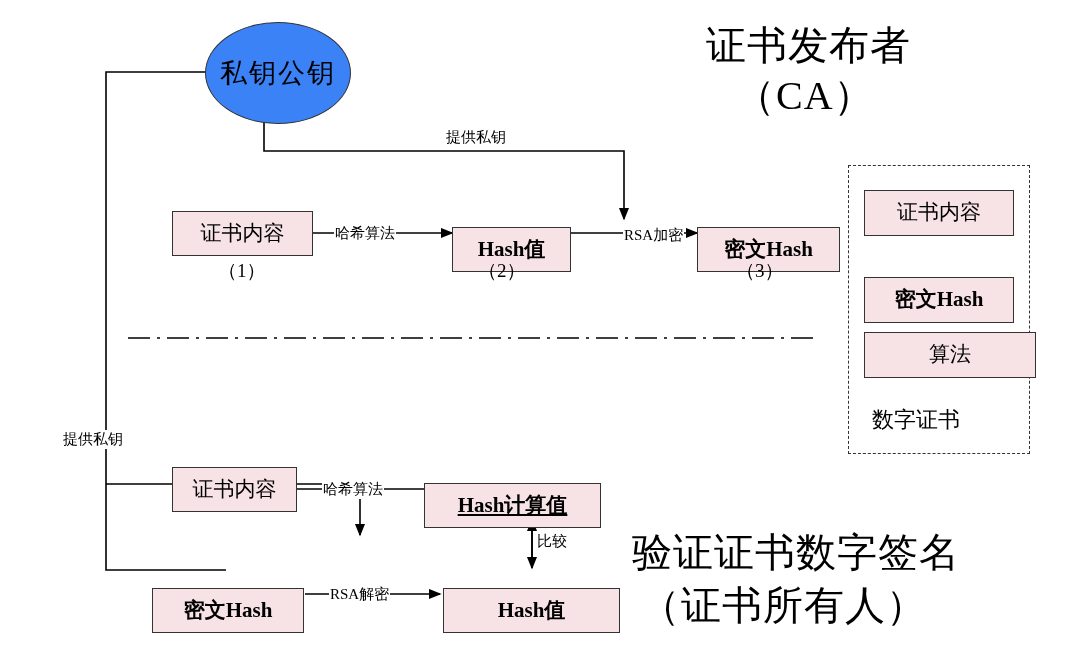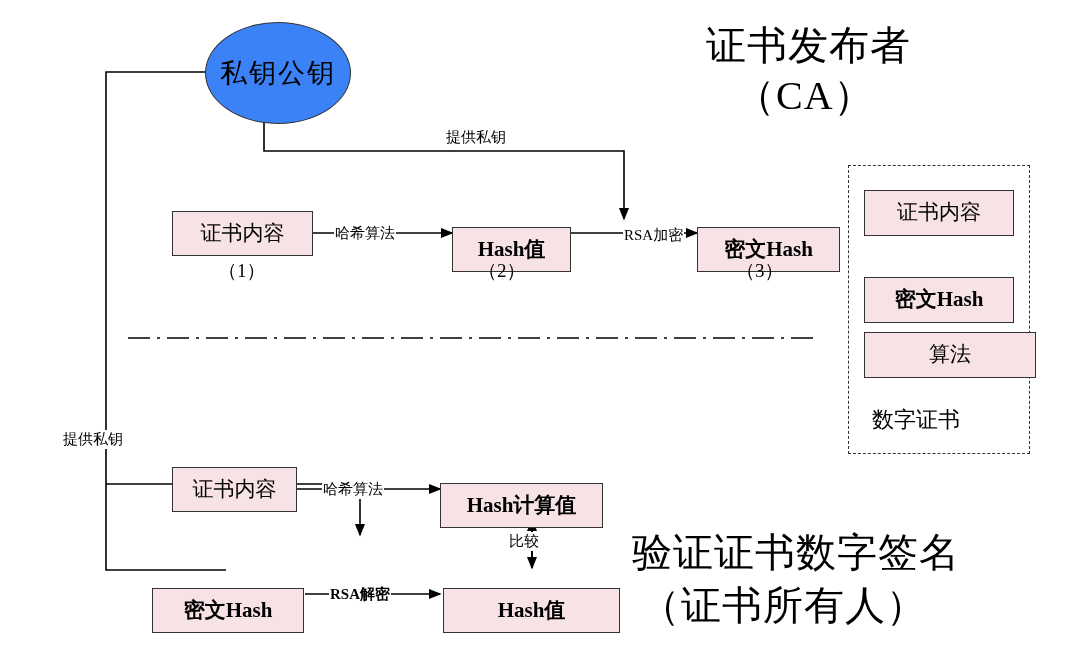--- a/index.html
+++ b/index.html
@@ -146,21 +146,21 @@
   <div class="label num" style="left:736px; top:258px;">（3）</div>
 
   <div class="cert-box" style="left:848px; top:165px; width:182px; height:289px;"></div>
   <div class="node cn" style="left:864px; top:190px; width:150px; height:46px;">证书内容</div>
   <div class="node cn bold" style="left:864px; top:261px; width:150px; height:46px;">密文Hash</div>
   <div class="node cn" style="left:864px; top:332px; width:172px; height:46px;">算法</div>
   <div class="label big" style="left:872px; top:405px;">数字证书</div>
 
   <div class="node cn" style="left:172px; top:467px; width:125px; height:45px;">证书内容</div>
   <div class="arrowlabel" style="left:322px; top:480px;">哈希算法</div>
-  <div class="node cn bold" style="left:440px; top:467px; width:163px; height:45px;">Hash计算值</div>
+  <div class="node cn bold" style="left:424px; top:467px; width:177px; height:45px;text-decoration:underline;">Hash计算值</div>
 
-  <div class="arrowlabel" style="left:508px; top:532px;">比较</div>
+  <div class="arrowlabel" style="left:536px; top:532px;">比较</div>
 
   <div class="node cn bold" style="left:152px; top:572px; width:152px; height:45px;">密文Hash</div>
-  <div class="arrowlabel" style="left:329px; top:585px;font-weight:bold;">RSA解密</div>
+  <div class="arrowlabel" style="left:329px; top:585px;">RSA解密</div>
   <div class="node cn bold" style="left:443px; top:572px; width:177px; height:45px;">Hash值</div>
 
 </div>
 
 </body></html>

